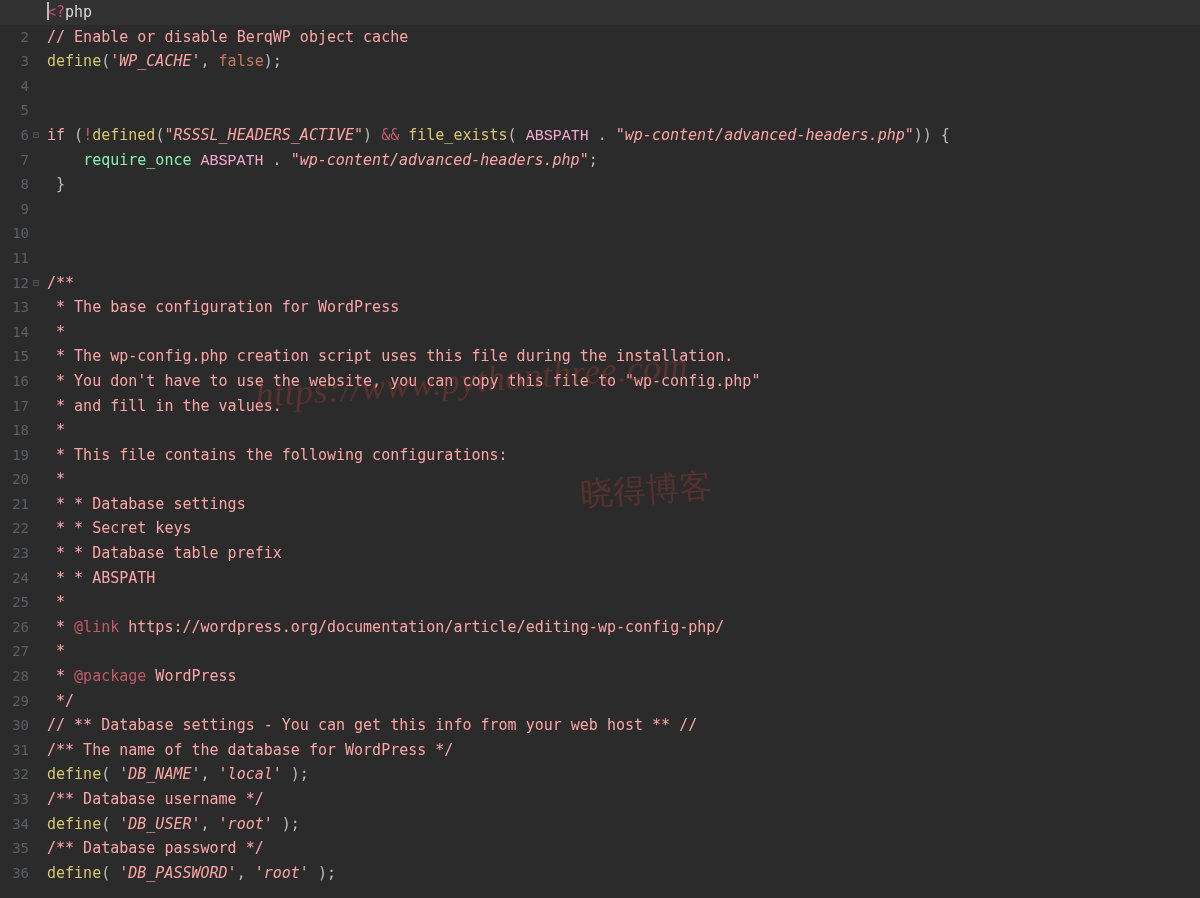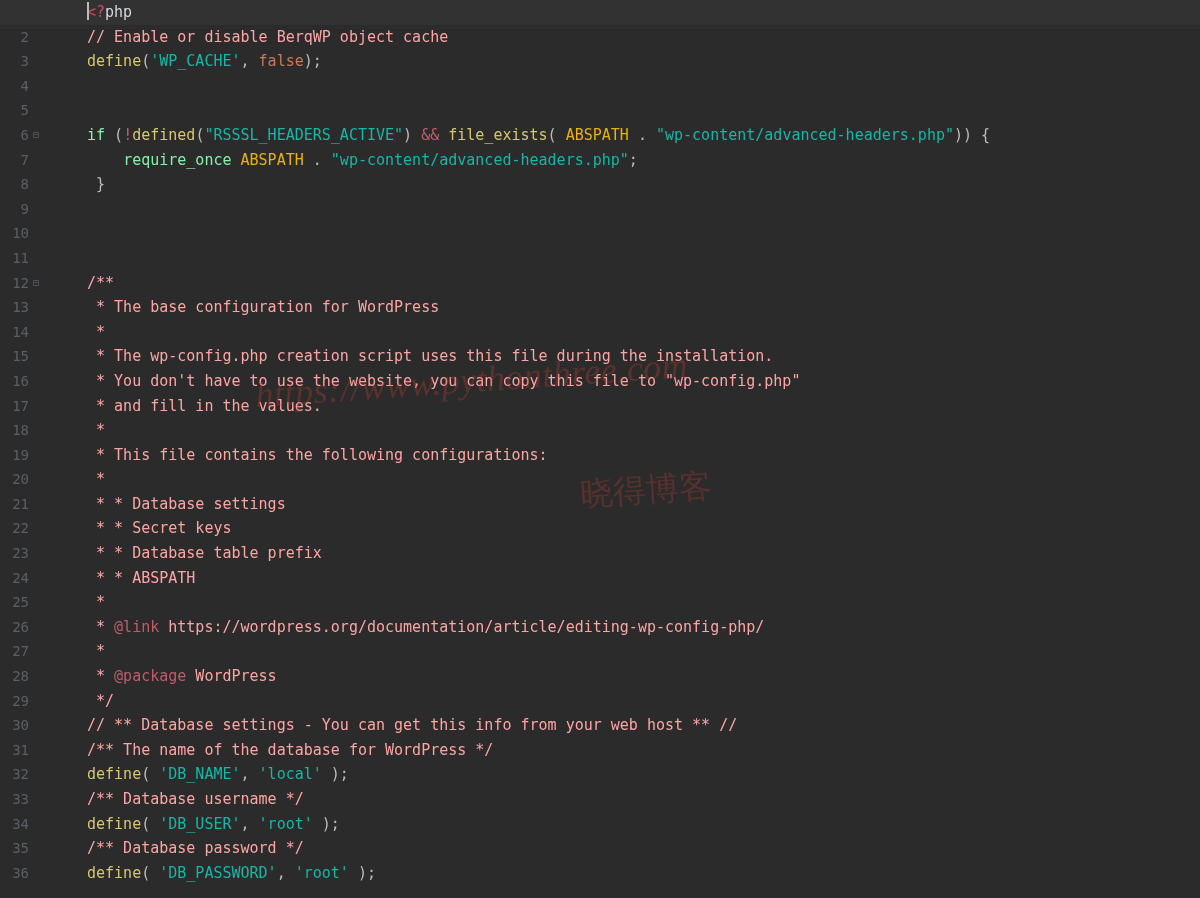--- a/index.html
+++ b/index.html
@@ -52,21 +52,20 @@
   }
   .code {
     flex: 1;
     padding-left: 0;
     position: relative;
     white-space: pre;
   }
   .line {
     height: 24.6px;
     white-space: pre;
-    margin-left: 40px;
   }
   .line.active {
     background: #323232;
   }
   .line.active::before {
     content: "";
     position: absolute;
     left: -47px;
     width: 47px;
     height: 24.6px;
@@ -78,24 +77,24 @@
     left: 0;
     right: 0;
     height: 24.6px;
     background: #323232;
   }
   
   .tok-php-open { color:#d5d9dc;}
   .tok-php-q   { color:#cf4b6a;}
   .tok-comment { color:#fca5a5;}
   .tok-define  { color:#d6c86e;}
-  .tok-kw      { color:#86efac;}
+  .tok-kw      { color:#fca5a5;}
   .tok-kw2     { color:#86efac;}
-  .tok-str     { color:#14b8a6;}
-  .tok-const   { color:#eab308;}
+  .tok-str     { color:#fca5a5;font-style:italic;}
+  .tok-const   { color:#f9a8d4;font-family:Liberation Mono, monospace;}
   .tok-punc    { color:#bcbcbc;}
   .tok-bool    { color:#c9795a;}
   .tok-doctag  { color:#c05c6a;}
   .tok-and     { color:#c05c6a;}
   .tok-not     { color:#c05c6a;}
   .caret {
     display:inline-block;
     width:1.5px;
     height:18px;
     background:#bbbbbb;

